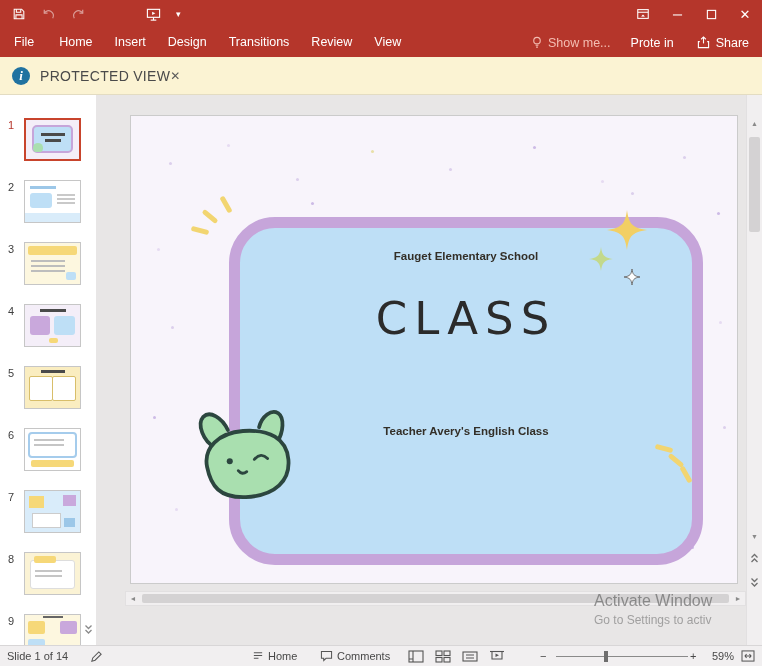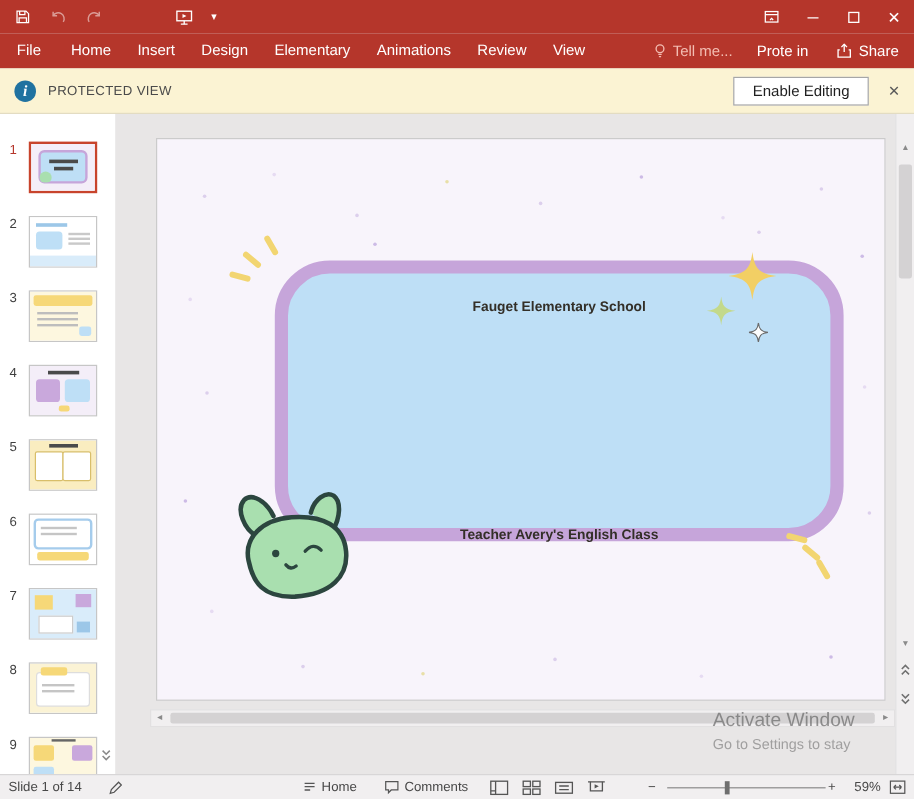--- a/index.html
+++ b/index.html
@@ -29,21 +29,21 @@
   .tellme{display:flex;align-items:center;gap:5px;color:#F3BDB2;padding:0 10px;white-space:nowrap;}
   .signin{padding:0 10px;white-space:nowrap;}
   .share{display:flex;align-items:center;gap:6px;padding:0 13px;white-space:nowrap;}
 
   
   .msgbar{position:absolute;left:0;top:57px;right:0;height:38px;background:#FBF3D3;
           display:flex;align-items:center;border-bottom:1px solid #E3DCC2;box-sizing:border-box;}
   .info{width:18px;height:18px;border-radius:50%;background:#2072A0;color:#fff;flex:0 0 auto;
         font-family:"Liberation Serif",serif;font-style:italic;font-weight:bold;font-size:13px;
         display:flex;align-items:center;justify-content:center;margin-left:12px;}
-  .pvlabel{font-size:11px;color:#4A4A4A;letter-spacing:.3px;margin-left:10px;white-space:nowrap;}
+  .pvlabel{font-size:14px;color:#4A4A4A;letter-spacing:.3px;margin-left:10px;white-space:nowrap;}
   .pvmsg{font-size:11px;color:#3F3F3F;line-height:13.5px;margin-left:14px;max-width:468px;}
   .enable{margin-left:auto;margin-right:16px;height:24px;padding:0 15px;background:#fff;
           border:1px solid #A6A6A6;font-size:12.5px;color:#1F1F1F;font-family:inherit;}
   .mclose{margin-right:12px;color:#5A5A5A;font-size:12px;}
 
   
   .workspace{position:absolute;left:0;top:95px;width:762px;height:550px;}
 
   
   .thumbs{position:absolute;left:0;top:0;width:96px;height:550px;background:#fff;overflow:hidden;}
@@ -101,27 +101,27 @@
   
   .canvas{position:absolute;left:96px;top:0;width:650px;height:550px;overflow:hidden;}
   .slide-page{position:absolute;left:34px;top:20px;width:606px;height:467px;background:#F8F4FB;
               border:1px solid #CBCBCB;overflow:hidden;}
   .dots{position:absolute;left:0;top:0;width:3px;height:3px;border-radius:50%;
         box-shadow:38px 46px #DCCFEC,96px 28px #E6DBF2,165px 62px #DCCFEC,240px 34px #E8DFA8,
         318px 52px #DCCFEC,402px 30px #CDBBE6,470px 64px #E6DBF2,552px 40px #DCCFEC,586px 96px #CDBBE6,
         26px 132px #E6DBF2,40px 210px #DCCFEC,22px 300px #CDBBE6,44px 392px #E6DBF2,120px 438px #DCCFEC,
         220px 444px #E8DFA8,330px 432px #DCCFEC,452px 446px #E6DBF2,560px 430px #CDBBE6,
         592px 310px #DCCFEC,588px 205px #E6DBF2,500px 76px #DCCFEC,180px 86px #CDBBE6;}
-  .card{position:absolute;left:98px;top:101px;width:474px;height:234px;box-sizing:border-box;
+  .card{position:absolute;left:98px;top:101px;width:474px;height:348px;box-sizing:border-box;
         border:11px solid #C6A5DA;border-radius:46px;background:#BEDFF6;}
   .school{position:absolute;left:0;right:0;top:22px;text-align:center;font-size:11.5px;
           font-weight:bold;color:#332F28;}
   .stitle{position:absolute;left:0;right:0;top:64px;text-align:center;font-size:45px;line-height:53px;
           letter-spacing:7px;color:#2B2B2B;font-family:"DejaVu Sans",sans-serif;}
-  .teacher{position:absolute;left:0;right:0;top:212px;text-align:center;font-size:11.5px;
+  .teacher{position:absolute;left:0;right:0;top:197px;text-align:center;font-size:11.5px;
            font-weight:bold;color:#332F28;}
   .dash{position:absolute;width:18px;height:5px;border-radius:3px;background:#F2D571;}
   .spark{position:absolute;}
   .character{position:absolute;left:60px;top:290px;width:104px;height:102px;}
 
   .watermark{position:absolute;left:498px;top:498px;z-index:6;line-height:1;}
   .wm1{font-size:16px;color:rgba(100,100,100,.68);}
   .wm2{font-size:12px;margin-top:5px;color:rgba(112,112,112,.6);}
 
   
@@ -203,52 +203,50 @@
       </span>
       <span class="wbtn">✕</span>
     </div>
   </div>
 
   <div class="ribbon">
     <span class="rtab file">File</span>
     <span class="rtab">Home</span>
     <span class="rtab">Insert</span>
     <span class="rtab">Design</span>
-    <span class="rtab">Elementary</span>
-    <span class="rtab">Animations</span>
+    <span class="rtab">Transitions</span>
     <span class="rtab">Review</span>
     <span class="rtab">View</span>
     <div class="ribbon-right">
       <span class="tellme">
         <span>
           <svg width="12" height="13" viewBox="0 0 12 14" fill="none" stroke="#F3BDB2" stroke-width="1.2">
               <circle cx="6" cy="5" r="3.5"></circle>
               <path d="M4.5 10 H7.5 M5 12 H7"></path>
             </svg>
         </span>
-        <span>Tell me...</span>
+        <span>Show me...</span>
       </span>
       <span class="signin">Prote in</span>
       <span class="share">
         <span>
           <svg width="13" height="13" viewBox="0 0 14 14" fill="none" stroke="#fff" stroke-width="1.2">
               <path d="M7 1.5 V8"></path>
               <path d="M4.5 3.5 L7 1 L9.5 3.5"></path>
               <path d="M3 6 H1.5 V12.5 H12.5 V6 H11"></path>
             </svg>
         </span>
         <span>Share</span>
       </span>
     </div>
   </div>
 
   <div class="msgbar">
     <span class="info">i</span>
     <span class="pvlabel">PROTECTED VIEW</span>
-    <button class="enable">Enable Editing</button>
     <span class="mclose">✕</span>
   </div>
 
   <div class="workspace">
 
     <div class="thumbs">
       <div class="titem" style="top:23px">
         <span class="tnum sel">1</span>
         <div class="tbox sel">
             <div class="mini t1">
@@ -350,20 +348,21 @@
       </span>
     </div>
 
     <div class="canvas">
       <div class="slide-page">
         <div class="dots"></div>
 
         <div class="card">
           <div class="school">Fauget Elementary School</div>
           <div class="stitle">
+            <div>CLASS</div>
           </div>
           <div class="teacher">Teacher Avery's English Class</div>
         </div>
 
         <svg class="spark" style="left:476px;top:94px" width="40" height="40" viewBox="0 0 24 24">
             <path d="M12 0 C13 7.5 14.5 10.8 24 12 C14.5 13.2 13 16.5 12 24 C11 16.5 9.5 13.2 0 12 C9.5 10.8 11 7.5 12 0 Z" fill="#F2CF64"></path>
           </svg>
         <svg class="spark" style="left:458px;top:131px" width="24" height="24" viewBox="0 0 24 24">
             <path d="M12 0 C13 7.5 14.5 10.8 24 12 C14.5 13.2 13 16.5 12 24 C11 16.5 9.5 13.2 0 12 C9.5 10.8 11 7.5 12 0 Z" fill="#C3D98B"></path>
           </svg>
@@ -395,21 +394,21 @@
       <div class="hscroll">
         <span class="harrow">◄</span>
         <div class="htrack">
             <div class="hthumb"></div>
           </div>
         <span class="harrow">►</span>
       </div>
 
       <div class="watermark">
         <div class="wm1">Activate Window</div>
-        <div class="wm2">Go to Settings to stay</div>
+        <div class="wm2">Go to Settings to activ</div>
       </div>
     </div>
 
     <div class="vscroll">
       <span class="varrow v-up">▲</span>
       <div class="vthumb"></div>
       <span class="varrow v-down">▼</span>
       <span class="vnav vprev">
         <svg width="9" height="11" viewBox="0 0 9 11" fill="none" stroke="#707070" stroke-width="1.3">
             <path d="M1.5 4.5 L4.5 1.5 L7.5 4.5 M1.5 9 L4.5 6 L7.5 9"></path>

